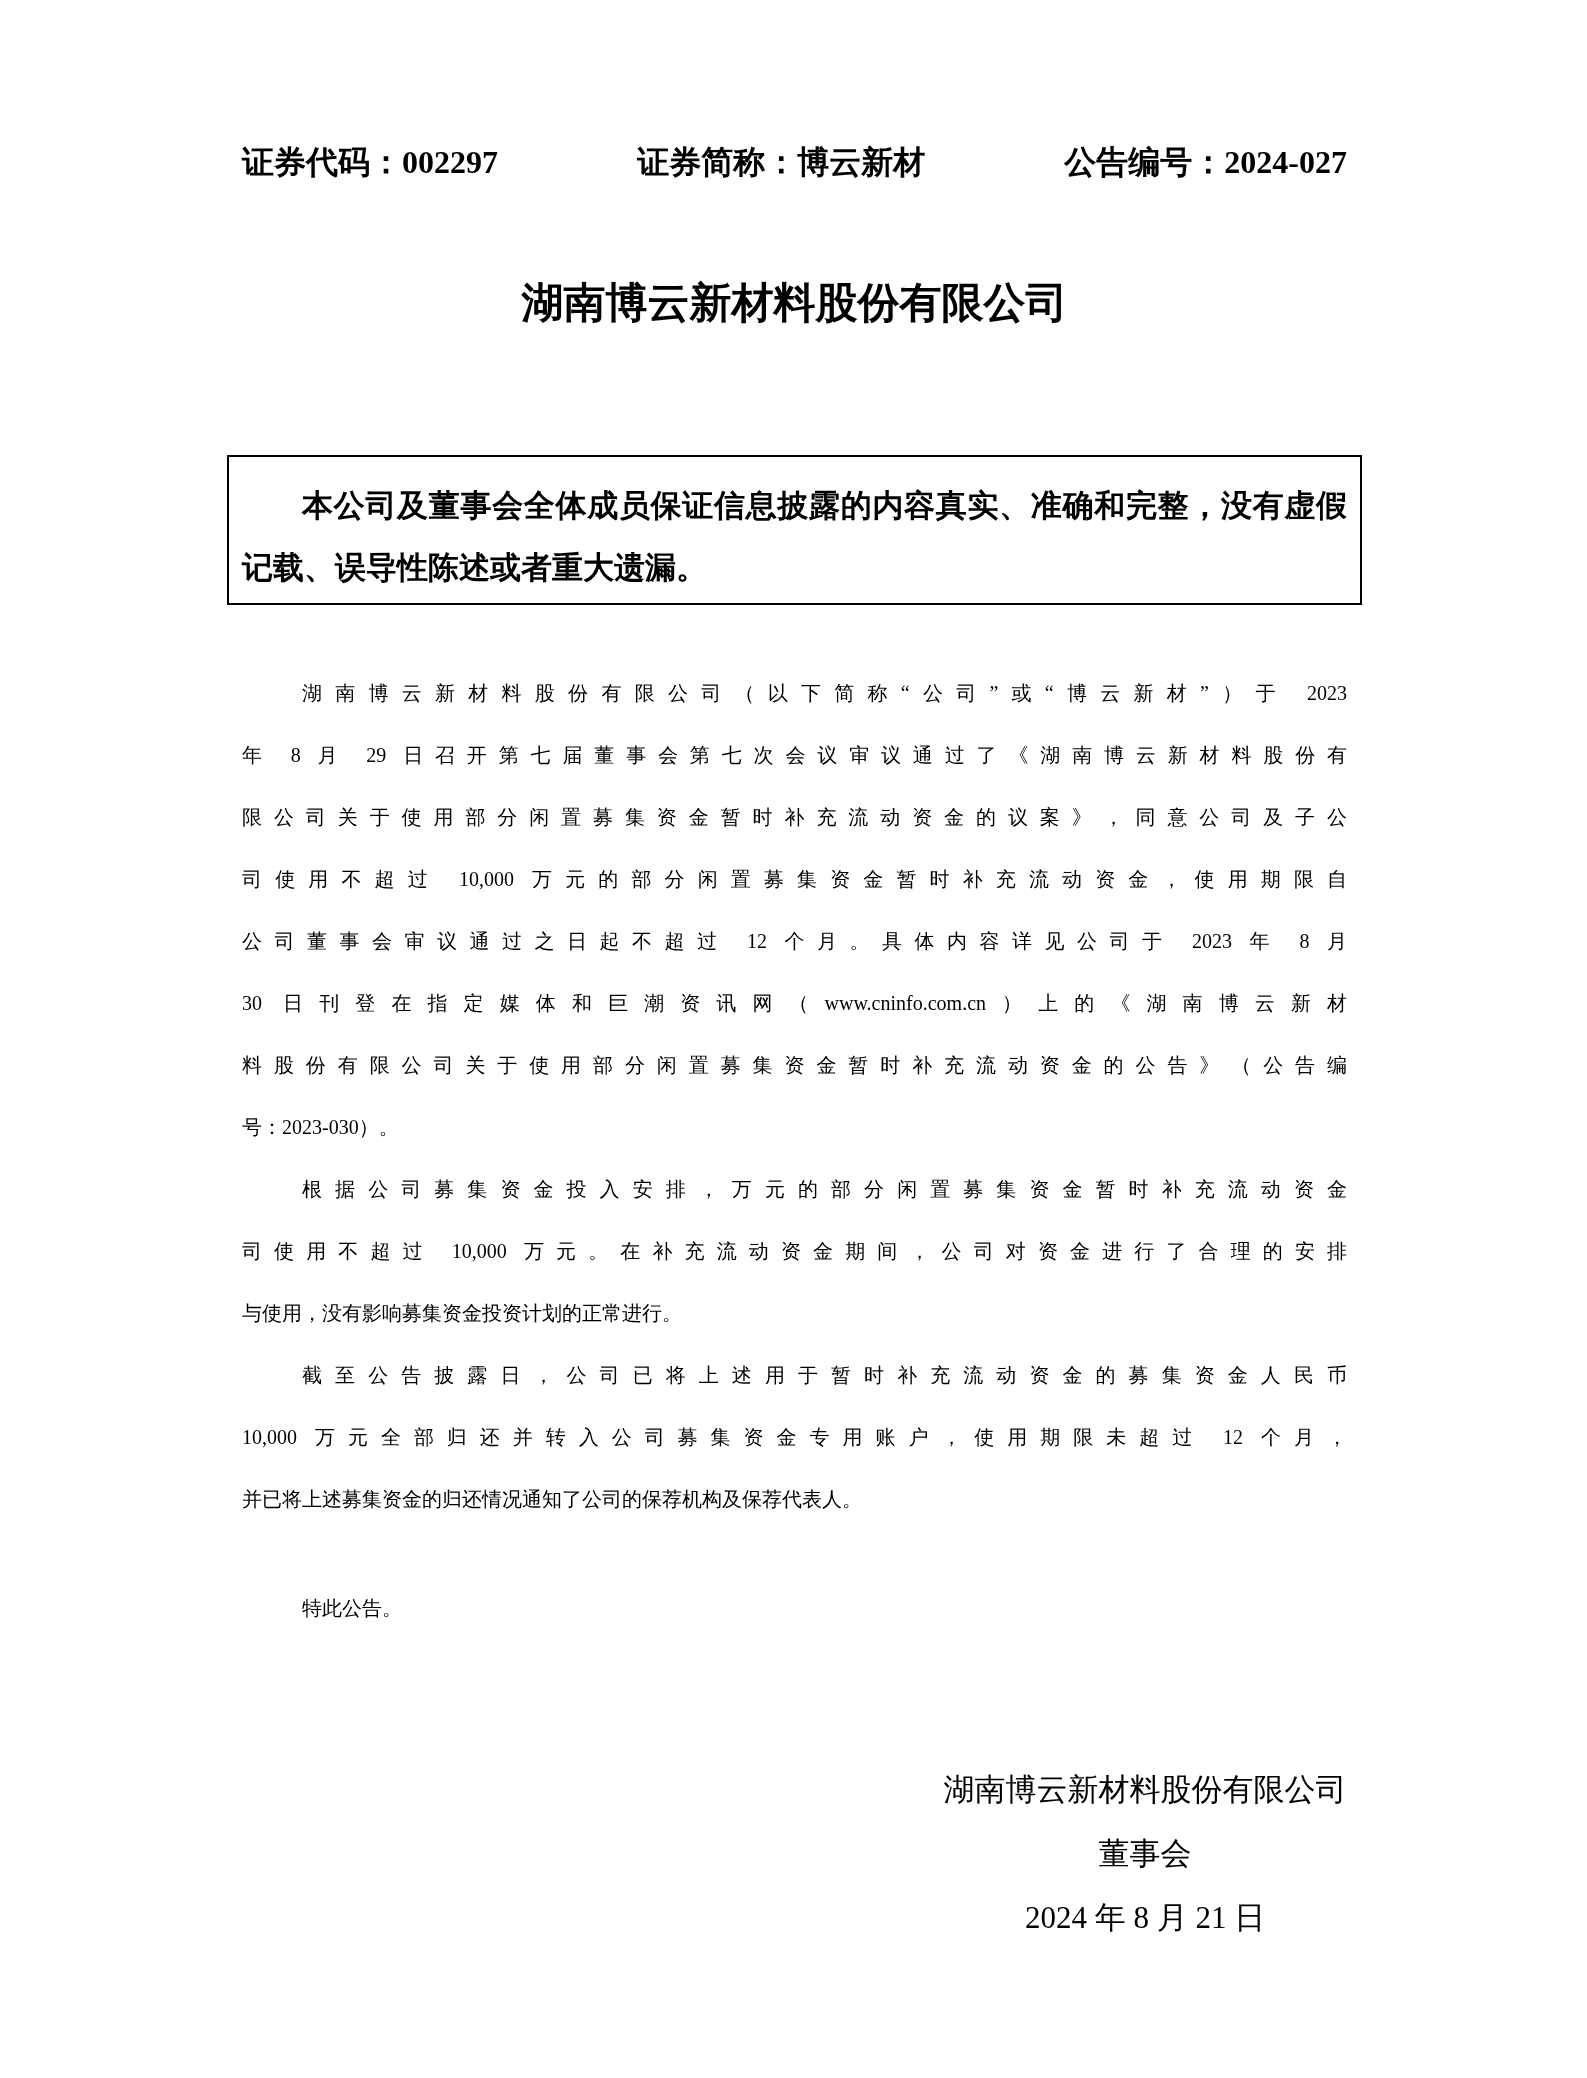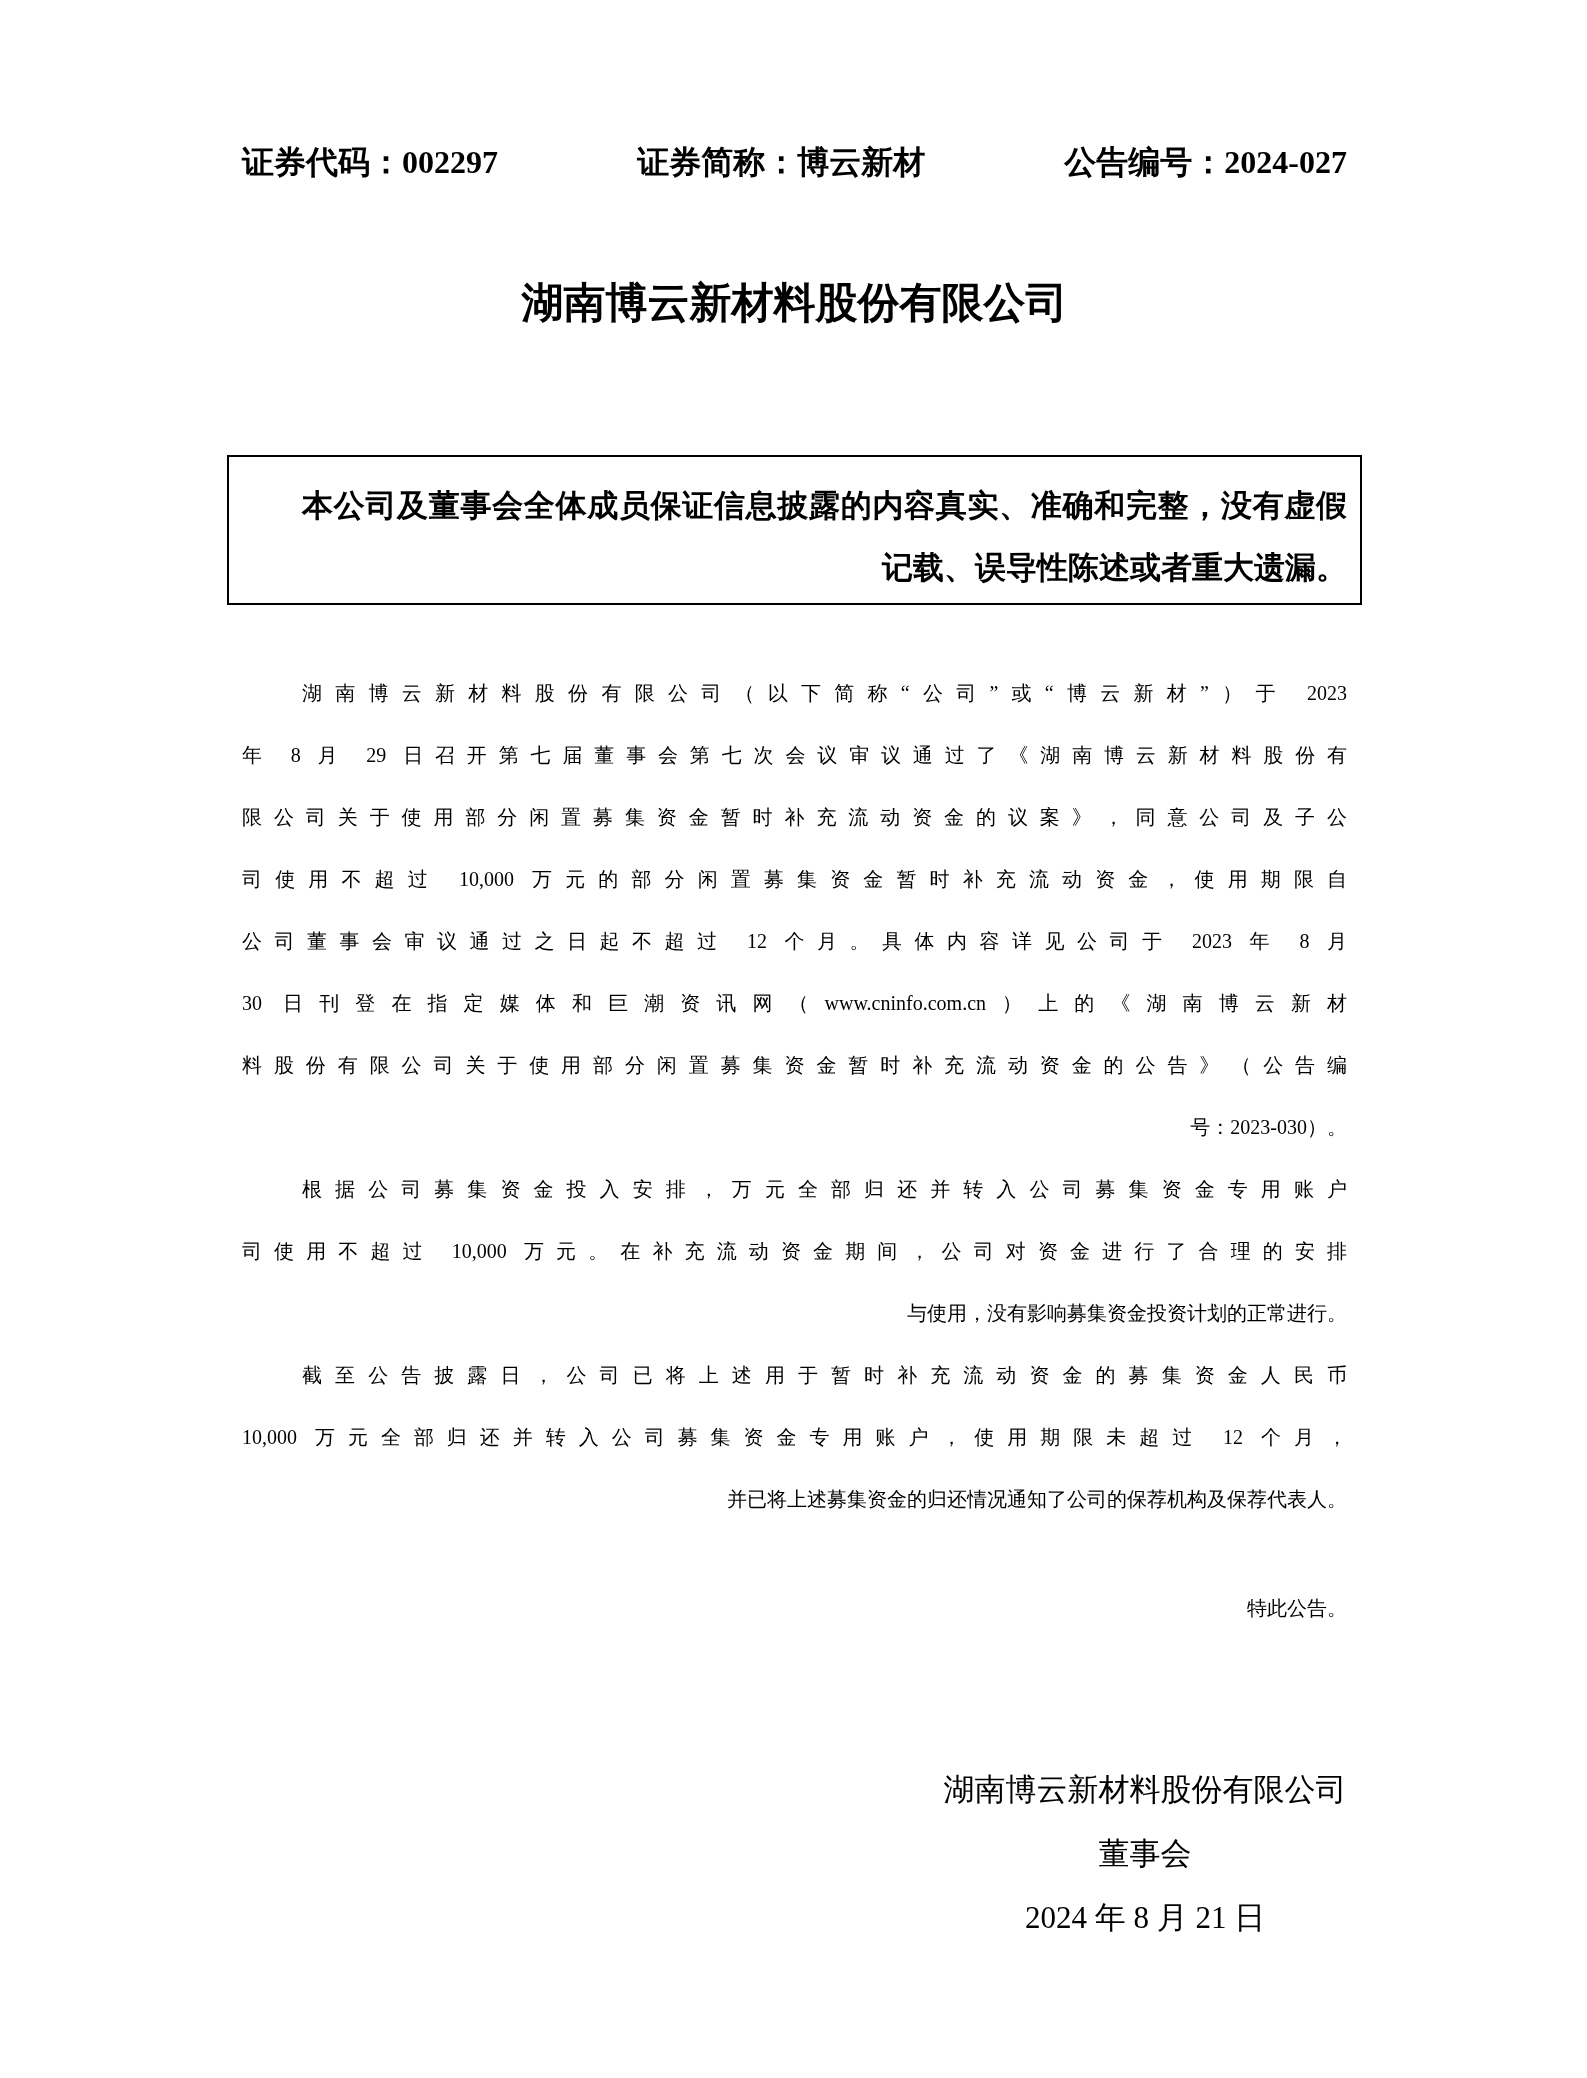--- a/index.html
+++ b/index.html
@@ -59,21 +59,21 @@
   
   .body-text {
     position: absolute;
     top: 662px;
     left: 242px;
     width: 1105px;
     font-size: 20px;
     line-height: 62px;
   }
   .line {
-    text-align: right;
+    text-align: left;
   }
   .line.fill {
     text-align: justify;
     text-align-last: justify;
   }
   .line.first {
     padding-left: 60px;
   }
   
   .signature {
@@ -112,21 +112,21 @@
         <div class="line fill first">湖南博云新材料股份有限公司（以下简称“公司”或“博云新材”）于 2023</div>
         <div class="line fill">年 8 月 29 日召开第七届董事会第七次会议审议通过了《湖南博云新材料股份有</div>
         <div class="line fill">限公司关于使用部分闲置募集资金暂时补充流动资金的议案》，同意公司及子公</div>
         <div class="line fill">司使用不超过 10,000 万元的部分闲置募集资金暂时补充流动资金，使用期限自</div>
         <div class="line fill">公司董事会审议通过之日起不超过 12 个月。具体内容详见公司于 2023 年 8 月</div>
         <div class="line fill">30 日刊登在指定媒体和巨潮资讯网（www.cninfo.com.cn）上的《湖南博云新材</div>
         <div class="line fill">料股份有限公司关于使用部分闲置募集资金暂时补充流动资金的公告》（公告编</div>
         <div class="line">号：2023-030）。</div>
       </div>
       <div>
-        <div class="line fill first">根据公司募集资金投入安排，万元全部归还并转入公司募集资金专用账户</div>
+        <div class="line fill first">根据公司募集资金投入安排，万元的部分闲置募集资金暂时补充流动资金</div>
         <div class="line fill">司使用不超过 10,000 万元。在补充流动资金期间，公司对资金进行了合理的安排</div>
         <div class="line">与使用，没有影响募集资金投资计划的正常进行。</div>
       </div>
       <div>
         <div class="line fill first">截至公告披露日，公司已将上述用于暂时补充流动资金的募集资金人民币</div>
         <div class="line fill">10,000 万元全部归还并转入公司募集资金专用账户，使用期限未超过 12 个月，</div>
         <div class="line">并已将上述募集资金的归还情况通知了公司的保荐机构及保荐代表人。</div>
       </div>
       <div style="margin-top: 47px;">
         <div class="line first">特此公告。</div>

